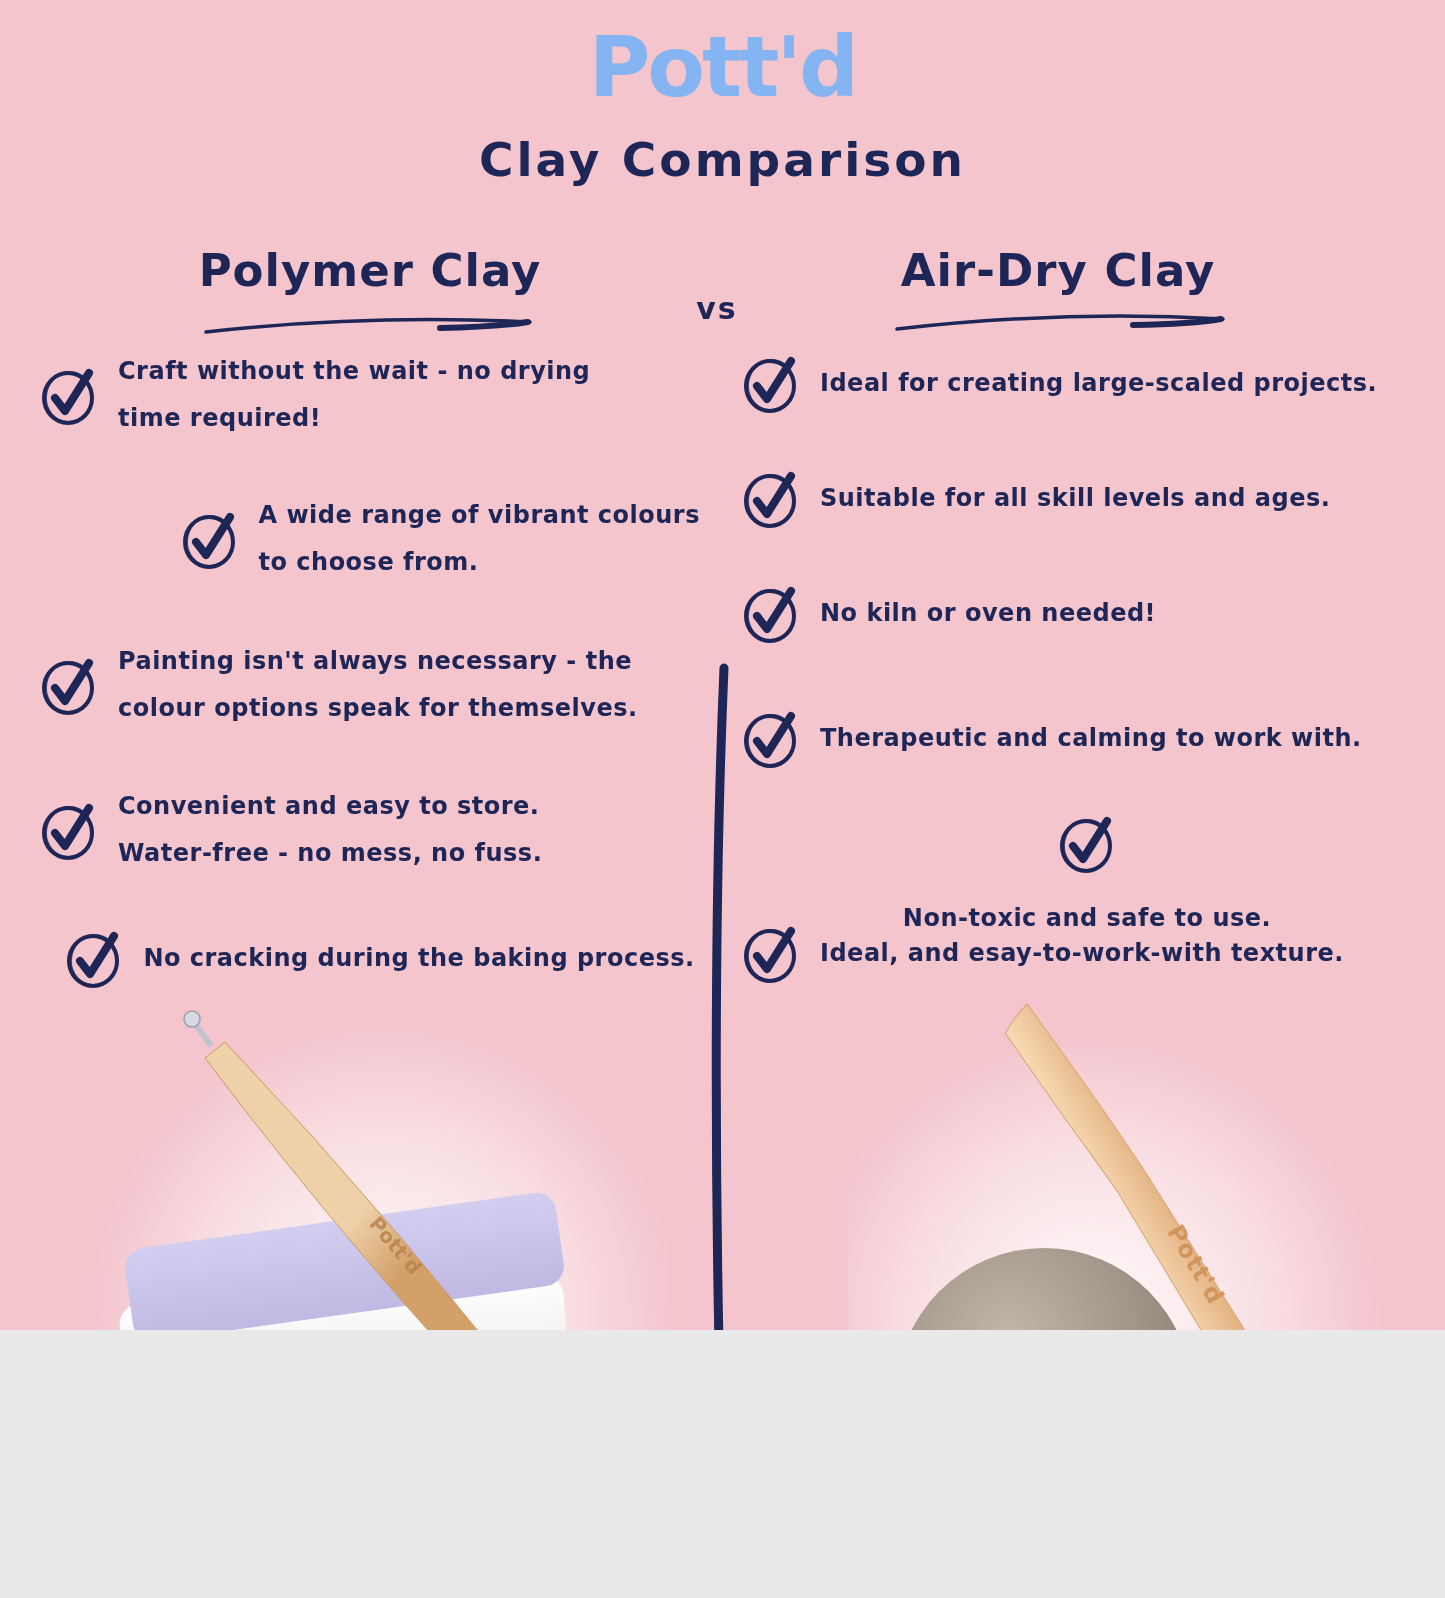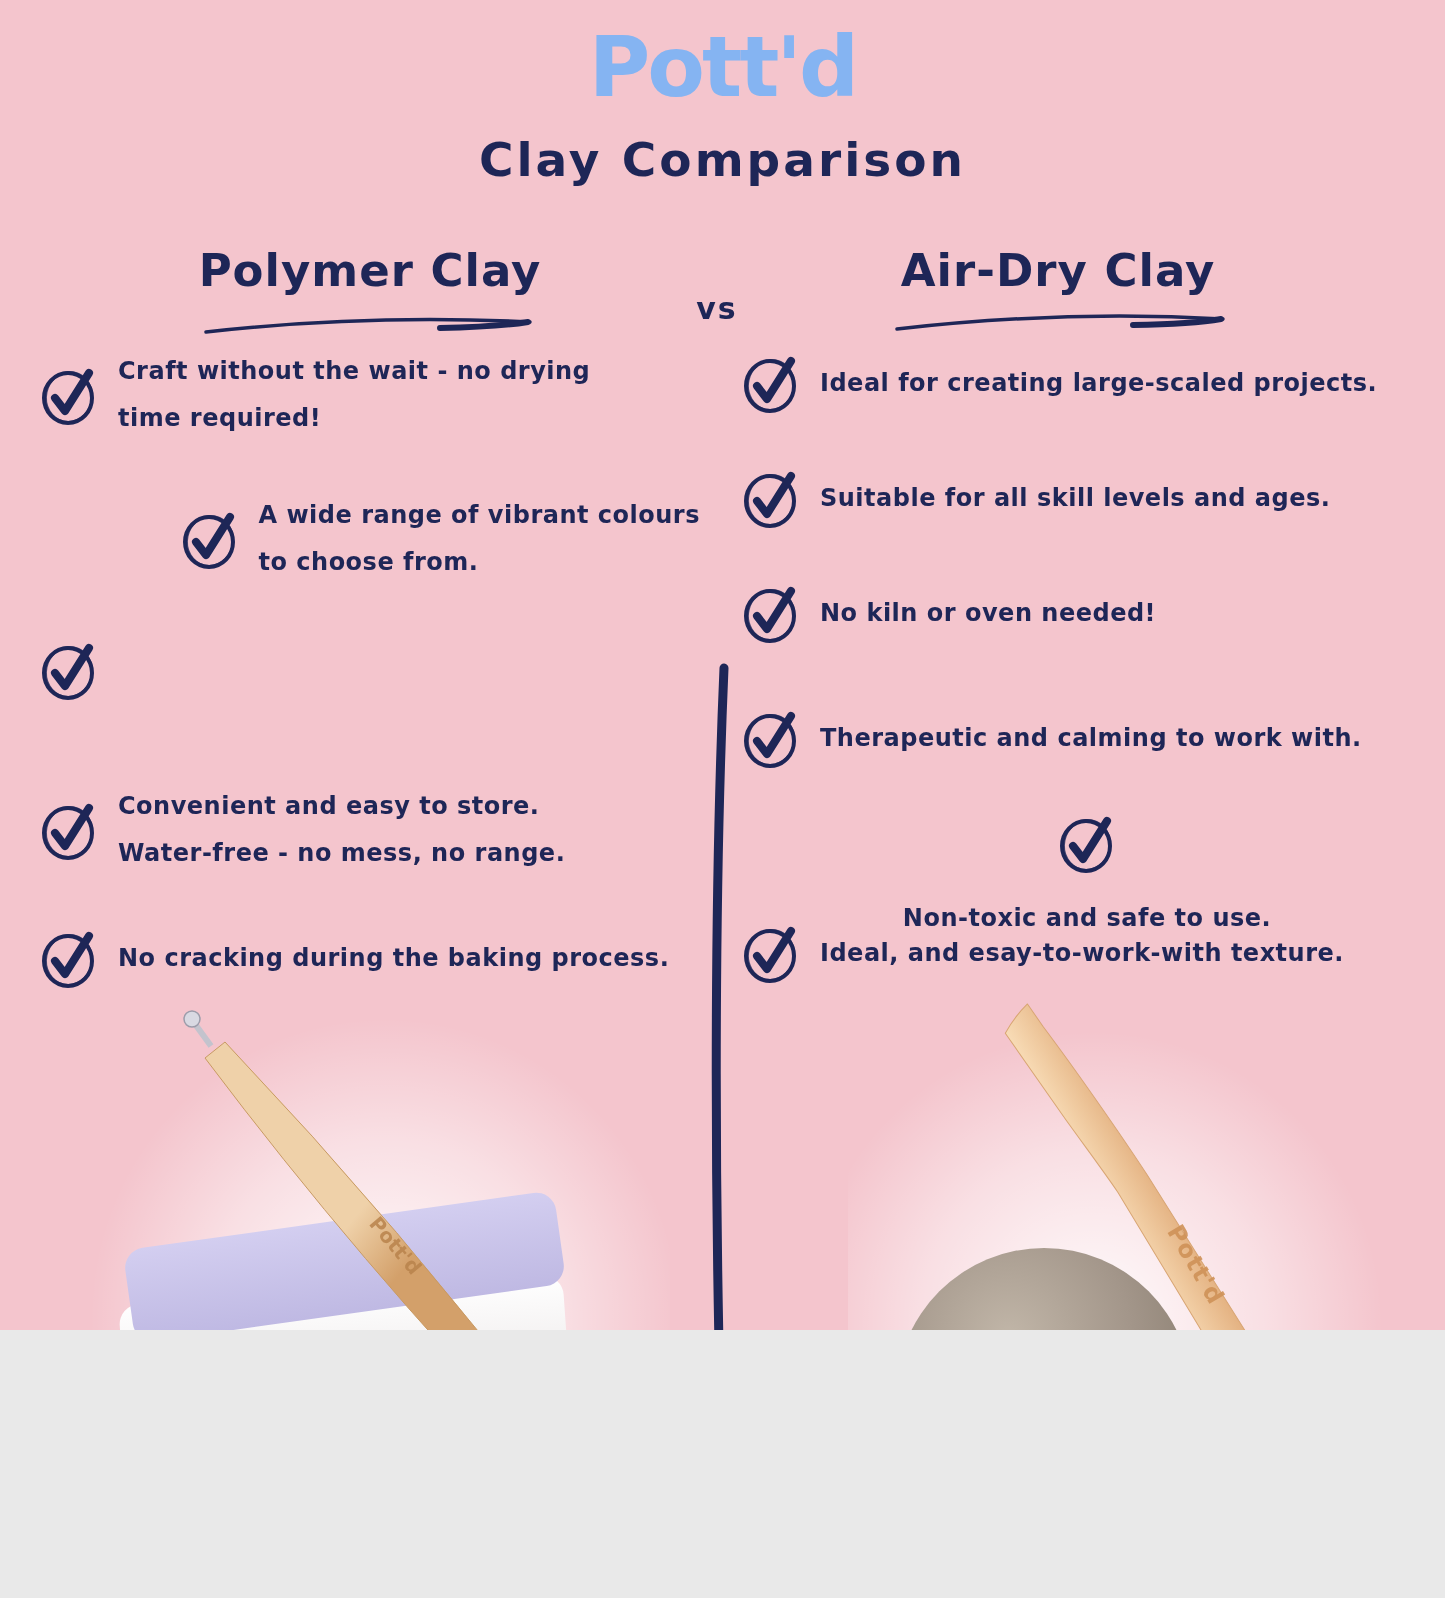--- a/index.html
+++ b/index.html
@@ -81,31 +81,33 @@
     </svg>
     <span class="txt">A wide range of vibrant colours
 to choose from.</span>
   </div>
   <div class="check-item" style="left:40px;top:638px;width:680px;">
     <svg class="check-icon" width="58" height="64" viewBox="0 0 58 64">
       <ellipse cx="28" cy="35" rx="24" ry="25" fill="none" stroke="#1e2657" stroke-width="4"></ellipse>
       <ellipse cx="29" cy="34" rx="23" ry="25" fill="none" stroke="#1e2657" stroke-width="2" transform="rotate(12 29 34)" opacity="0.8"></ellipse>
       <path d="M15,35 L25,48 L49,10" fill="none" stroke="#1e2657" stroke-width="8" stroke-linecap="round" stroke-linejoin="round"></path>
     </svg>
+    <span class="txt">Painting isn't always necessary - the
+colour options speak for themselves.</span>
   </div>
   <div class="check-item" style="left:40px;top:783px;width:660px;">
     <svg class="check-icon" width="58" height="64" viewBox="0 0 58 64">
       <ellipse cx="28" cy="35" rx="24" ry="25" fill="none" stroke="#1e2657" stroke-width="4"></ellipse>
       <ellipse cx="29" cy="34" rx="23" ry="25" fill="none" stroke="#1e2657" stroke-width="2" transform="rotate(12 29 34)" opacity="0.8"></ellipse>
       <path d="M15,35 L25,48 L49,10" fill="none" stroke="#1e2657" stroke-width="8" stroke-linecap="round" stroke-linejoin="round"></path>
     </svg>
     <span class="txt">Convenient and easy to store.
-Water-free - no mess, no range.</span>
-  </div>
-  <div class="check-item" style="left:40px;top:926px;width:680px;">
+Water-free - no mess, no fuss.</span>
+  </div>
+  <div class="check-item" style="left:40px;top:926px;width:680px;justify-content:center;">
     <svg class="check-icon" width="58" height="64" viewBox="0 0 58 64">
       <ellipse cx="28" cy="35" rx="24" ry="25" fill="none" stroke="#1e2657" stroke-width="4"></ellipse>
       <ellipse cx="29" cy="34" rx="23" ry="25" fill="none" stroke="#1e2657" stroke-width="2" transform="rotate(12 29 34)" opacity="0.8"></ellipse>
       <path d="M15,35 L25,48 L49,10" fill="none" stroke="#1e2657" stroke-width="8" stroke-linecap="round" stroke-linejoin="round"></path>
     </svg>
     <span class="txt">No cracking during the baking process.</span>
   </div>
 
   <div class="check-item" style="left:742px;top:351px;width:690px;">
     <svg class="check-icon" width="58" height="64" viewBox="0 0 58 64">

